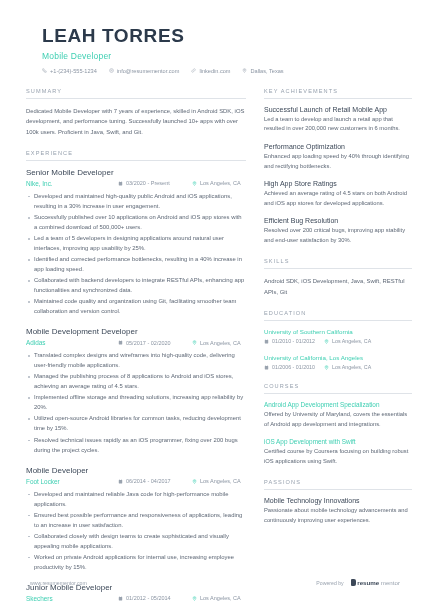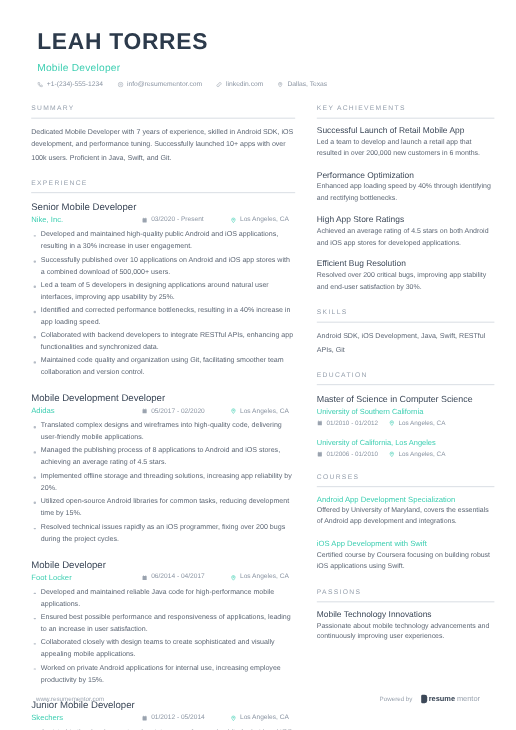--- a/index.html
+++ b/index.html
@@ -4,21 +4,21 @@
 <style>
   html,body{margin:0;padding:0;}
   body{
     width:430px;height:608px;background:#ffffff;
     font-family:"Liberation Sans","DejaVu Sans",sans-serif;
     color:#4a5566;overflow:hidden;
   }
   .page{width:430px;height:608px;position:relative;box-sizing:border-box;}
 
   
-  .header{padding:26px 26px 0 14px;margin-left:17px;}
+  .header{padding:26px 26px 0 42px;}
   .name{
     font-size:19px;font-weight:bold;letter-spacing:.6px;
     color:#2c3a4b;line-height:1.1;margin:0;
   }
   .title{
     font-size:8.5px;color:#3ecfb2;margin-top:4px;letter-spacing:.2px;
   }
   .contacts{
     display:flex;align-items:center;flex-wrap:wrap;
     margin-top:7px;gap:0 12px;font-size:5.6px;color:#8b95a3;
@@ -316,21 +316,20 @@
 
       <div class="sec">
         <div class="sec-head">SKILLS</div>
         <div class="para">Android SDK, iOS Development, Java, Swift, RESTful APIs, Git</div>
       </div>
 
       <div class="sec">
         <div class="sec-head">EDUCATION</div>
         <div id="edu-container">
             <div class="edu">
-              <div class="edu-degree">Master of Science in Computer Science</div>
               <div class="edu-school">University of Southern California</div>
               <div class="edu-meta">
                 <span class="meta-item">
                   <span>
                     <svg width="5" height="5" viewBox="0 0 16 16" fill="#9aa3af">
                       <rect x="2.5" y="3" width="11" height="11" rx="1"></rect>
                       <rect x="4" y="1" width="1.4" height="3" rx=".5"></rect>
                       <rect x="10.6" y="1" width="1.4" height="3" rx=".5"></rect>
                     </svg>
                   </span>

